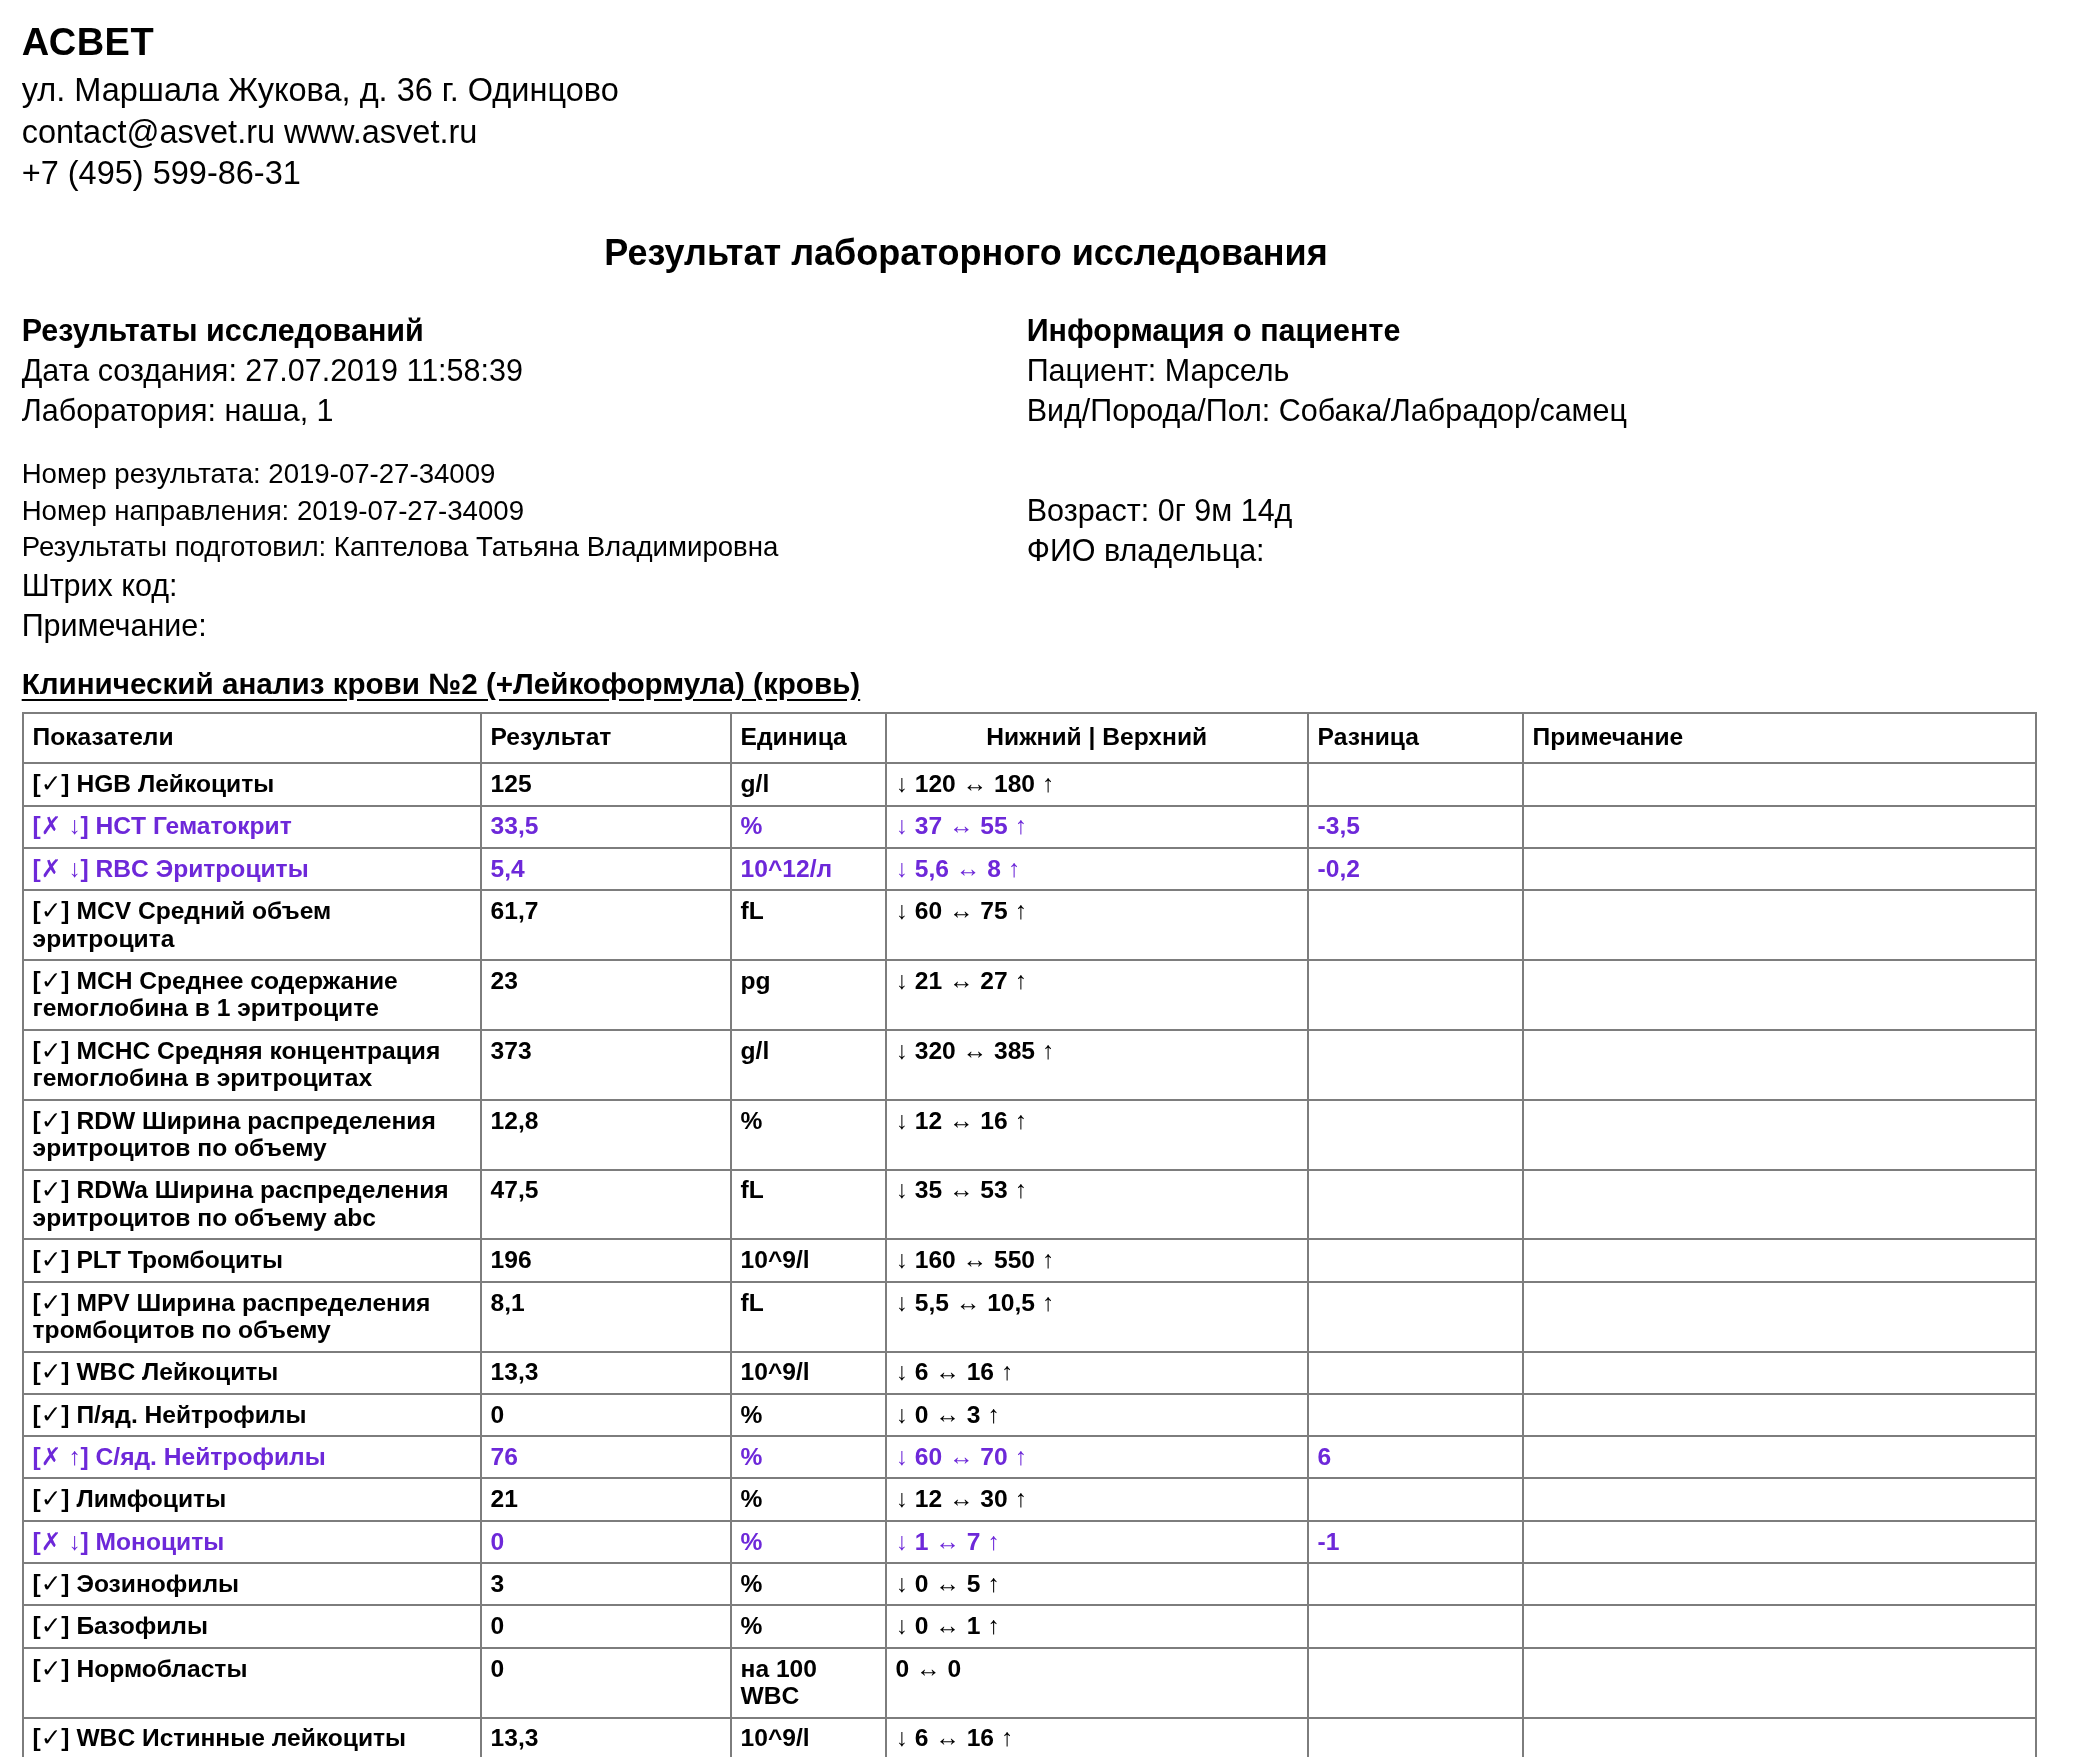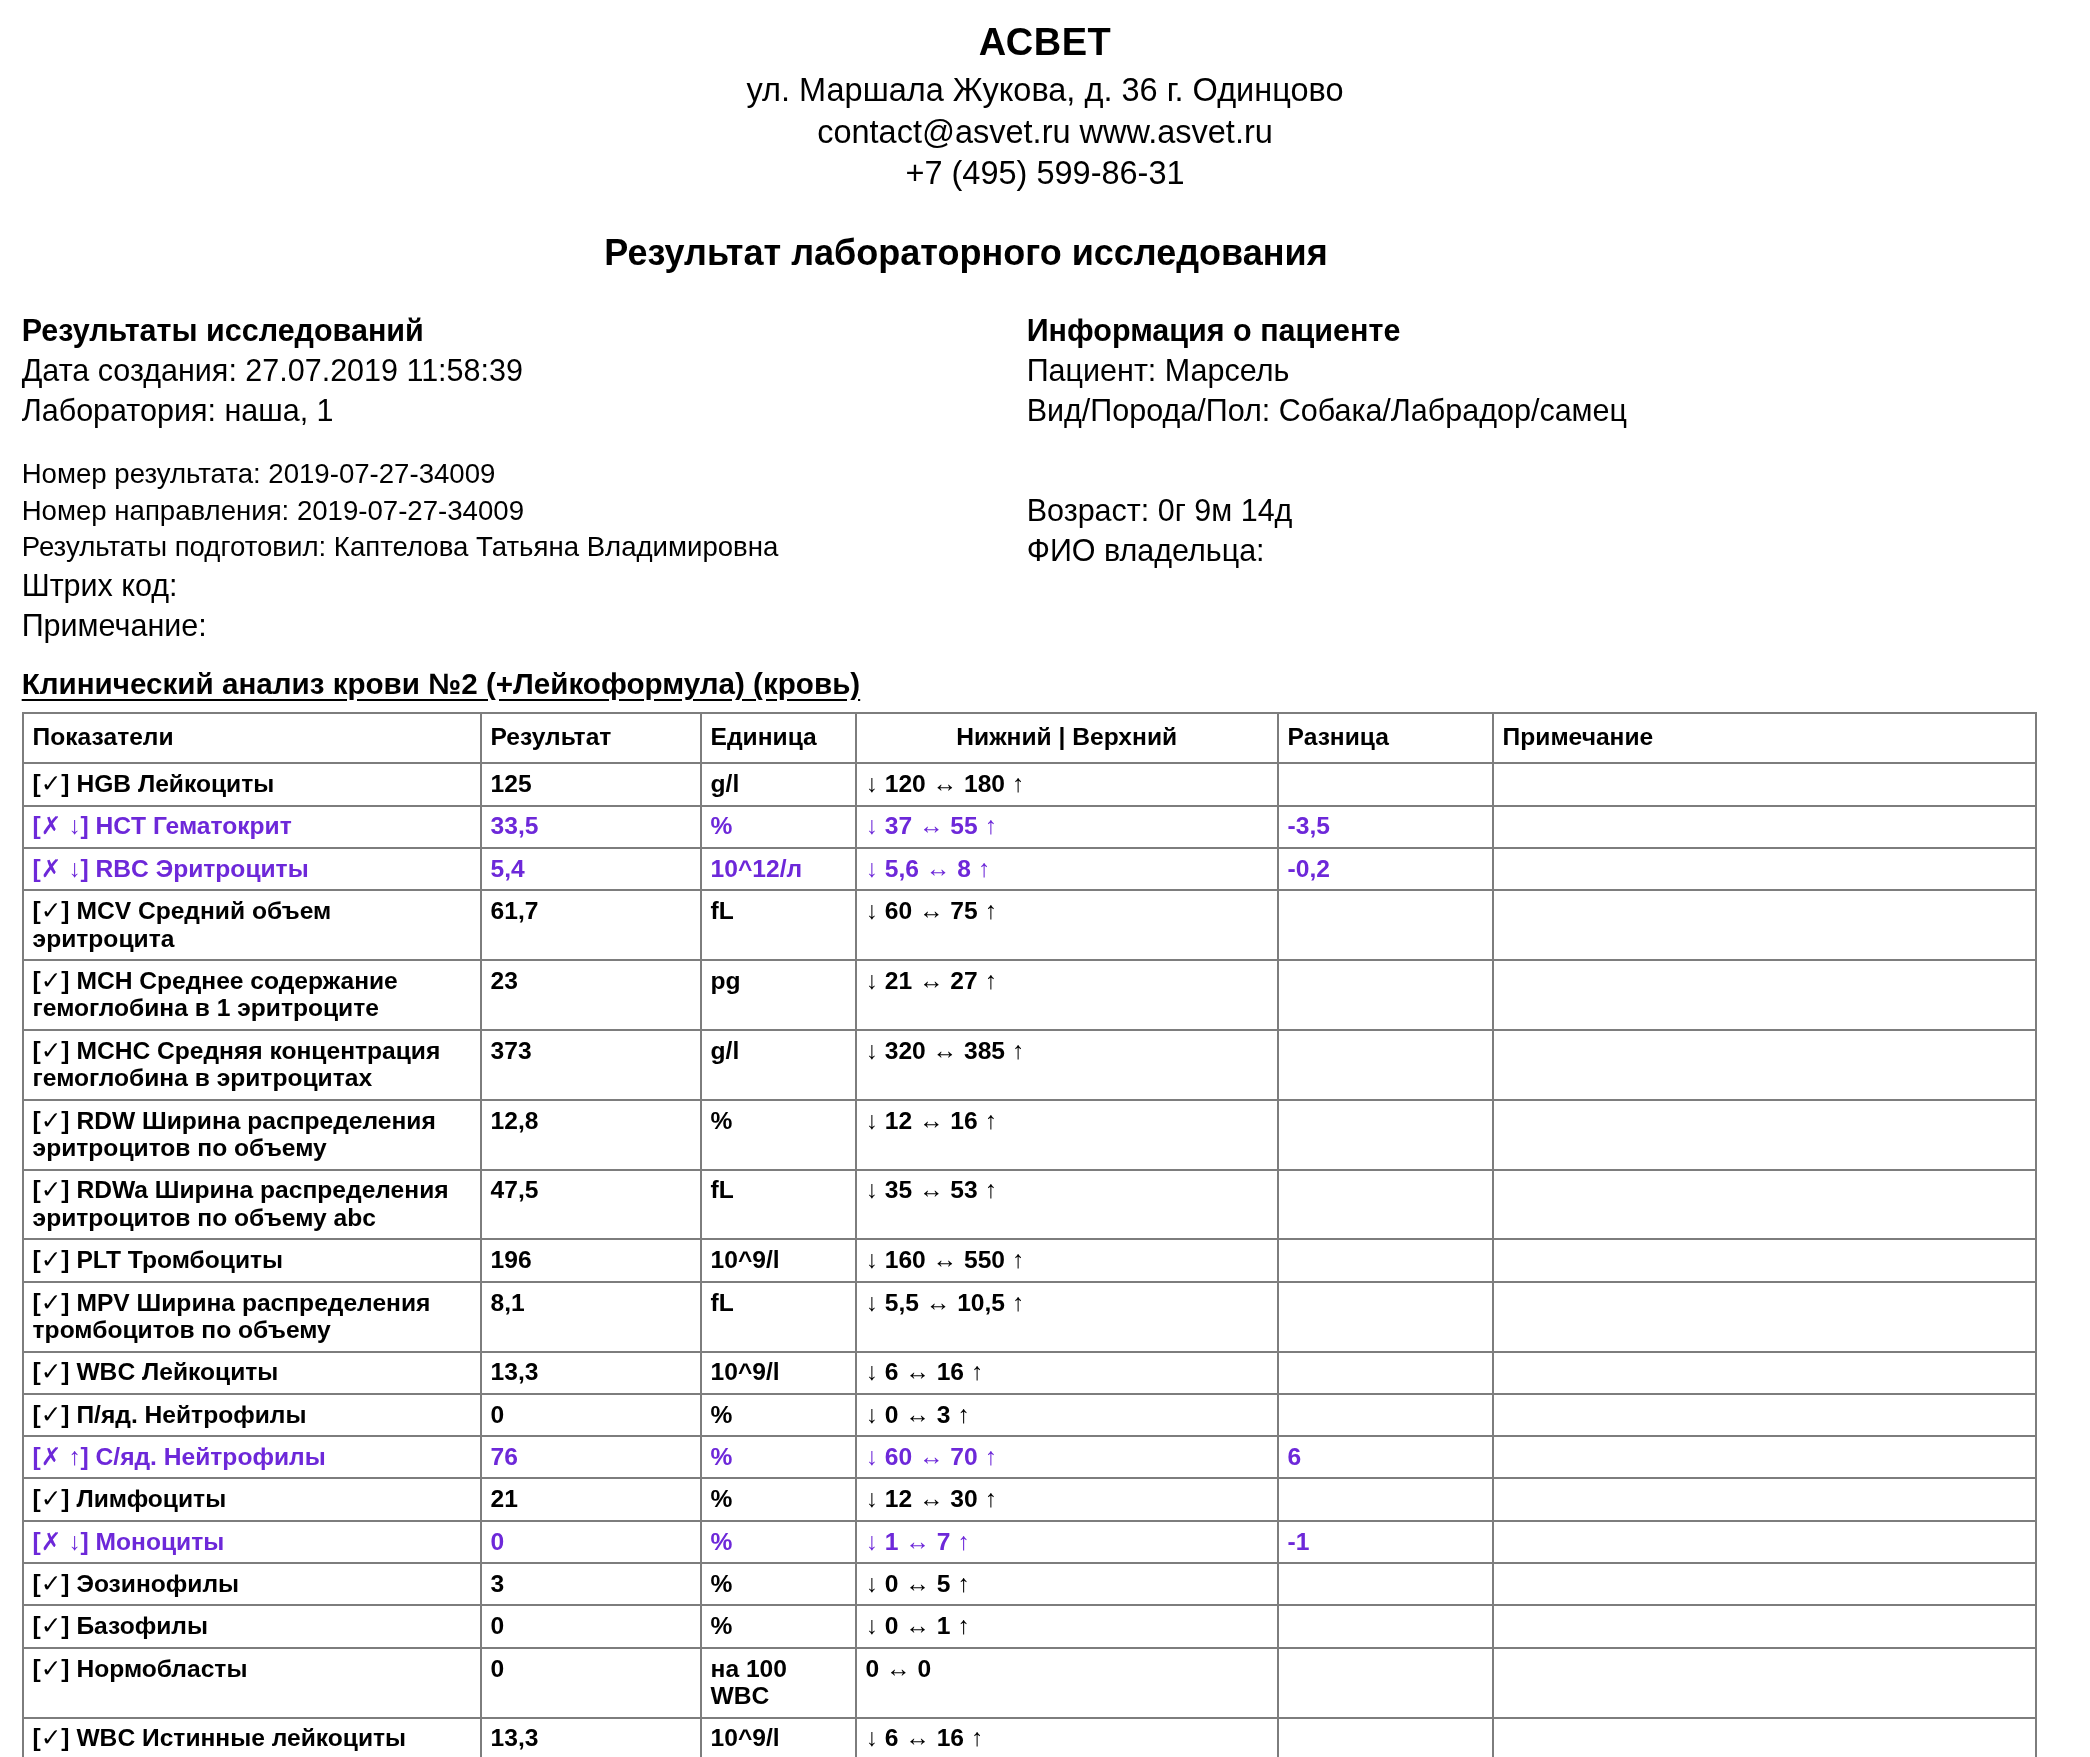--- a/index.html
+++ b/index.html
@@ -17,21 +17,21 @@
   }
   .page {
     width: 2090px;
     min-height: 1757px;
     padding: 17.7px 21.7px 9.9px 21.7px;
     position: relative;
   }
 
   
   .clinic-header {
-    text-align: center;
+    text-align: left;
     line-height: 1.28;
   }
   .clinic-name {
     font-size: 38px;
     font-weight: bold;
     letter-spacing: 0.5px;
     margin-bottom: 3.9px;
   }
   .clinic-line {
     font-size: 32.5px;
@@ -100,21 +100,21 @@
     vertical-align: top;
     text-align: left;
     line-height: 1.12;
     color: #000000;
   }
   table.results thead th {
     padding-top: 8.9px;
     padding-bottom: 11.8px;
   }
   .col-name   { width: 458px; }
-  .col-result { width: 220px; }
+  .col-result { width: 250px; }
   .col-unit   { width: 155px; }
   .col-range  { width: 422px; text-align: center !important; }
   .col-diff   { width: 215px; }
   .col-note   { width: auto; }
 
   th.col-range { text-align: center !important; }
   td.range-cell { text-align: center; border-radius: 8px; }
 
   tr.abnormal td { color: #6d28d9; }
 

